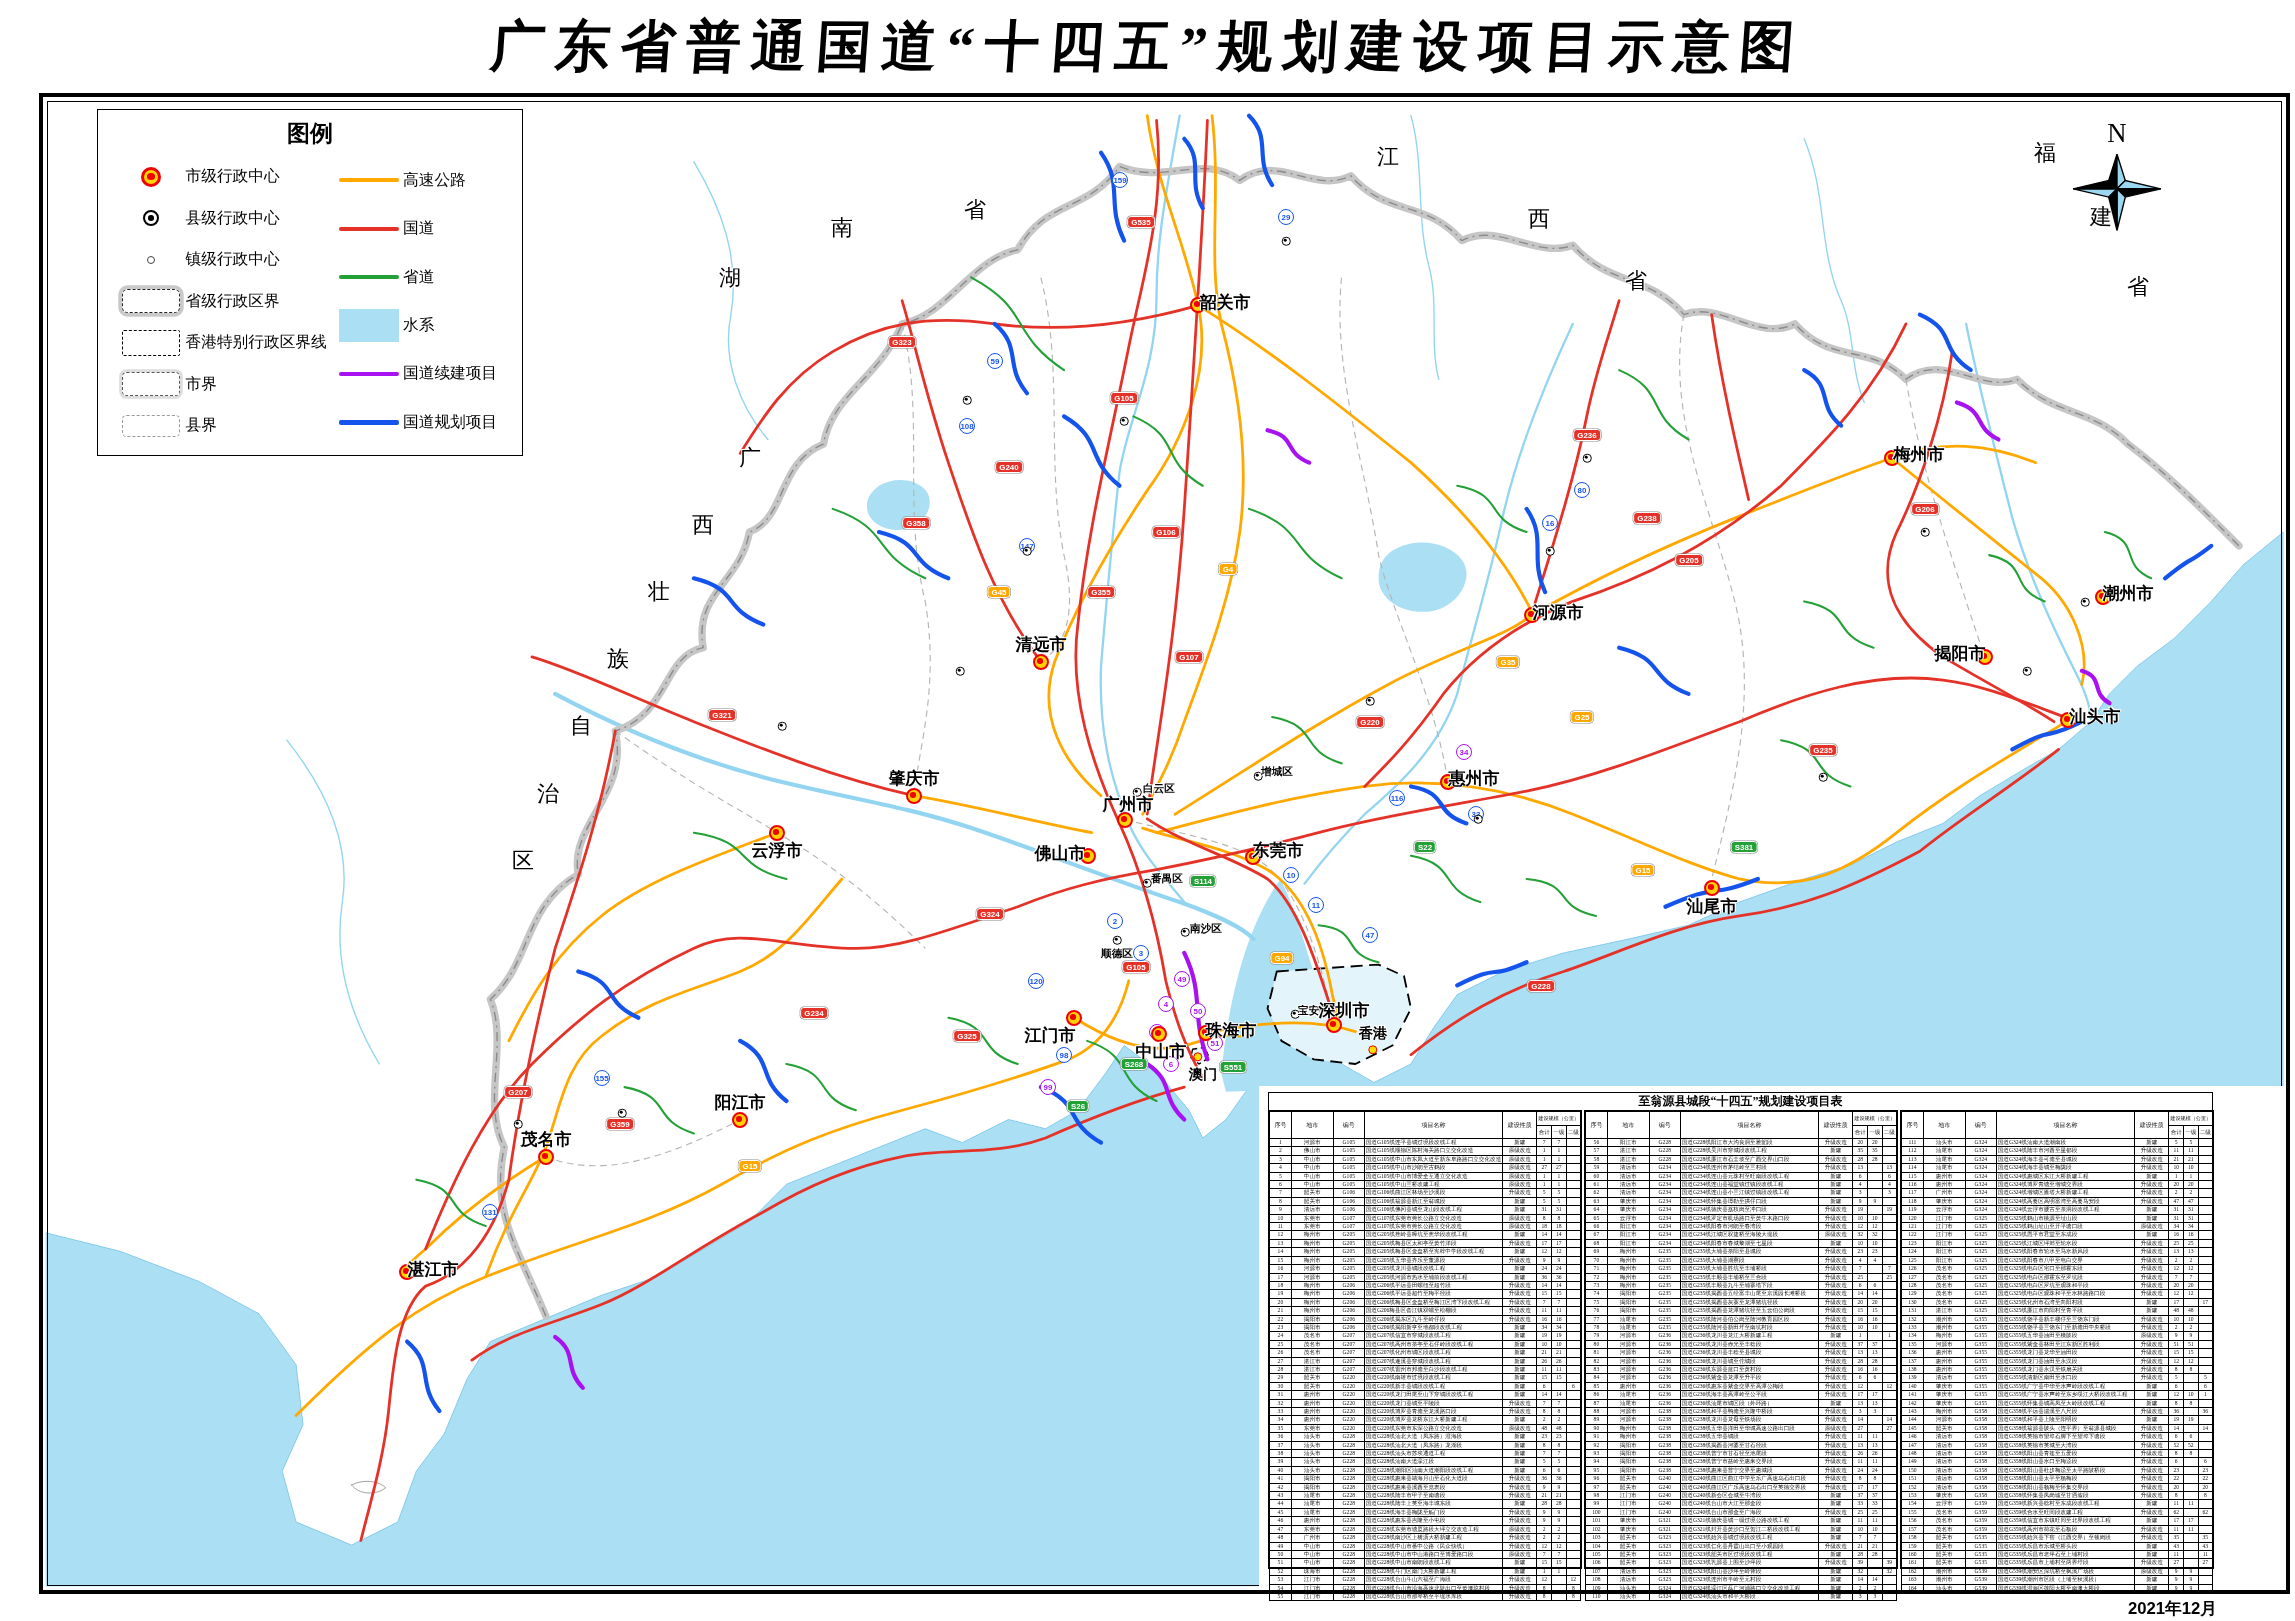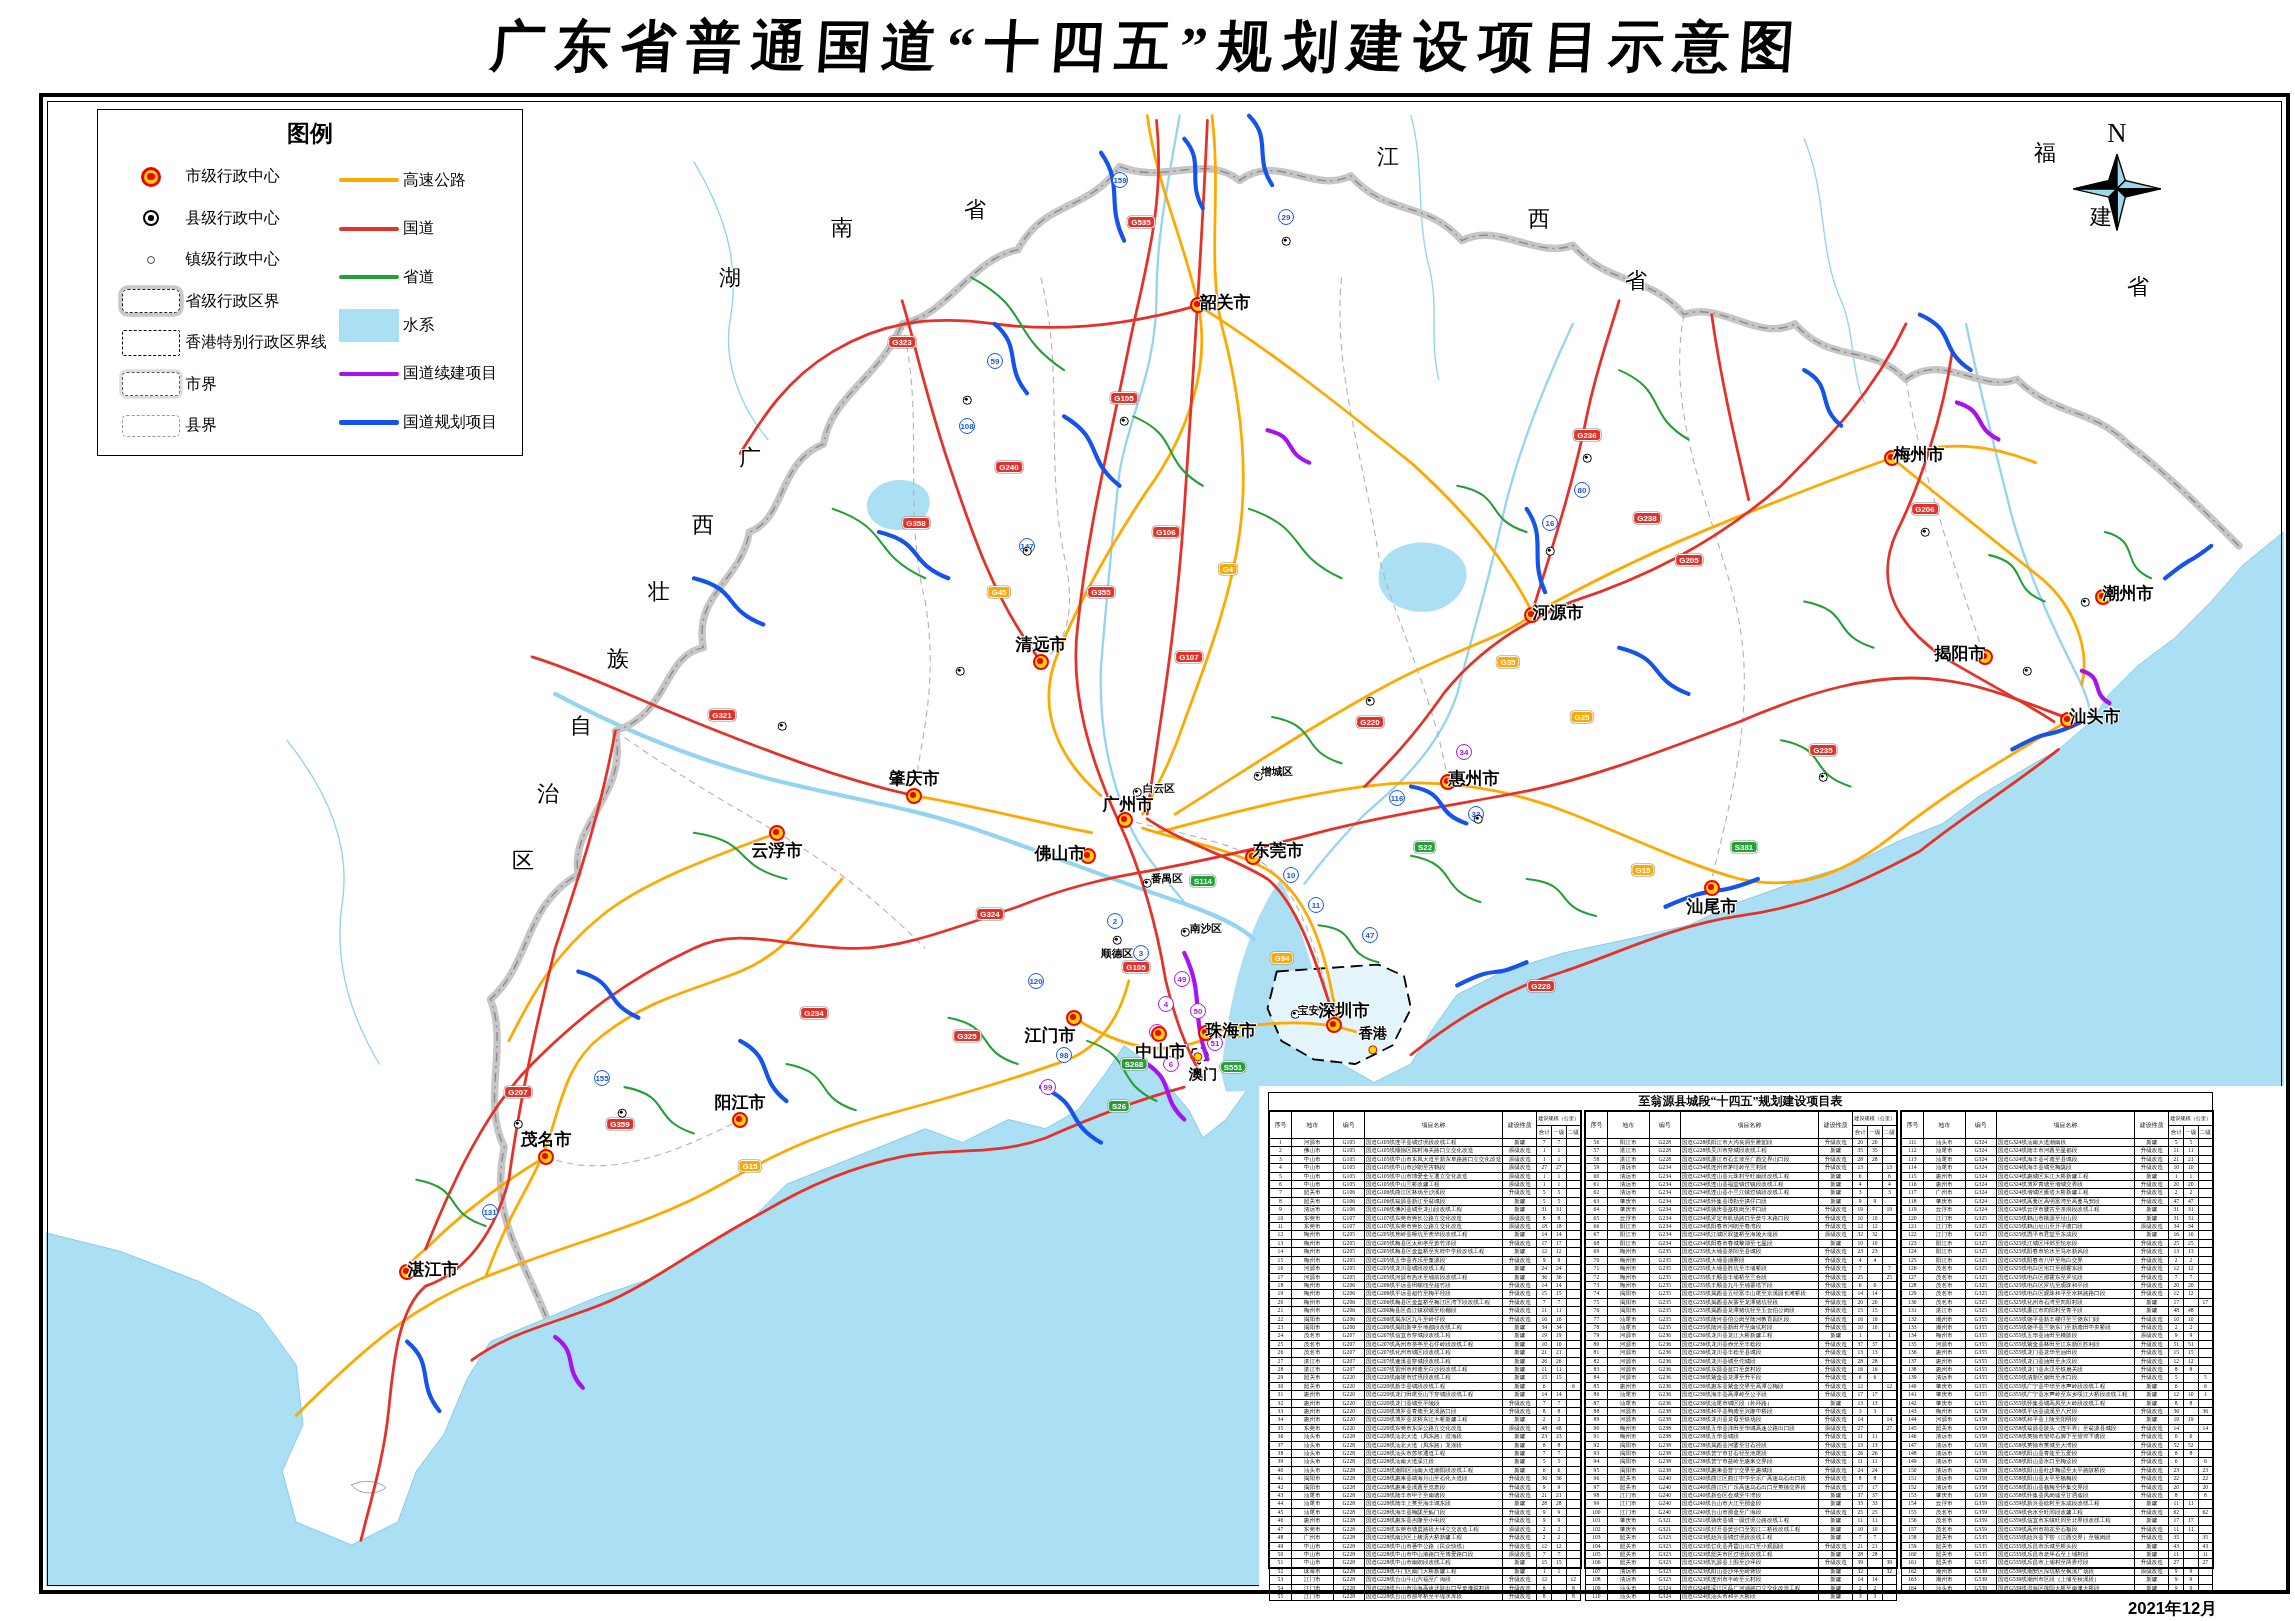--- a/index.html
+++ b/index.html
@@ -2152,24 +2152,24 @@
     <div class="shield nat abs" style="left: 1141px; top: 222px;">G535</div>
     <div class="shield nat abs" style="left: 1647px; top: 518px;">G238</div>
     <div class="shield exp abs" style="left: 750px; top: 1166px;">G15</div>
     <div class="shield exp abs" style="left: 1643px; top: 870px;">G15</div>
     <div class="shield exp abs" style="left: 1228px; top: 569px;">G4</div>
     <div class="shield exp abs" style="left: 1282px; top: 958px;">G94</div>
     <div class="shield exp abs" style="left: 1508px; top: 662px;">G35</div>
     <div class="shield exp abs" style="left: 1582px; top: 717px;">G25</div>
     <div class="shield exp abs" style="left: 999px; top: 592px;">G45</div>
     <div class="shield prov abs" style="left: 1425px; top: 847px;">S22</div>
-    <div class="shield prov abs" style="left: 1078px; top: 1106px; margin-left: 41px;">S26</div>
+    <div class="shield prov abs" style="left: 1078px; top: 1106px;">S26</div>
     <div class="shield prov abs" style="left: 1134px; top: 1064px;">S268</div>
     <div class="shield prov abs" style="left: 1744px; top: 847px;">S381</div>
-    <div class="shield prov abs" style="left: 1233px; top: 1067px; border-radius: 6px;">S551</div>
+    <div class="shield prov abs" style="left: 1233px; top: 1067px;">S551</div>
     <div class="shield prov abs" style="left: 1203px; top: 881px;">S114</div>
     <div class="badge planned abs" style="left: 1115px; top: 921px;">2</div>
     <div class="badge planned abs" style="left: 1141px; top: 953px;">3</div>
     <div class="badge planned abs" style="left: 1291px; top: 875px;">10</div>
     <div class="badge planned abs" style="left: 1316px; top: 905px;">11</div>
     <div class="badge planned abs" style="left: 1550px; top: 523px;">16</div>
     <div class="badge planned abs" style="left: 1286px; top: 217px;">29</div>
     <div class="badge planned abs" style="left: 1476px; top: 814px;">33</div>
     <div class="badge planned abs" style="left: 1370px; top: 935px;">47</div>
     <div class="badge planned abs" style="left: 995px; top: 361px;">59</div>

